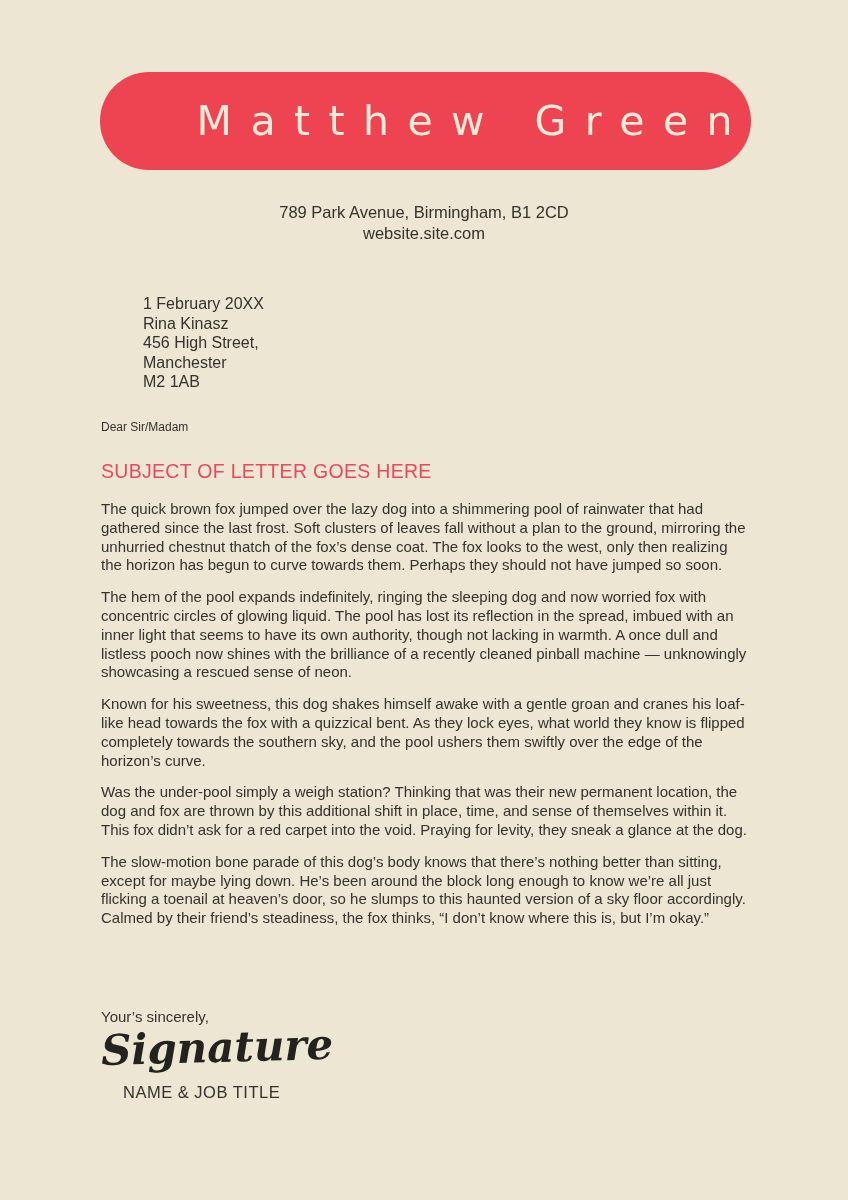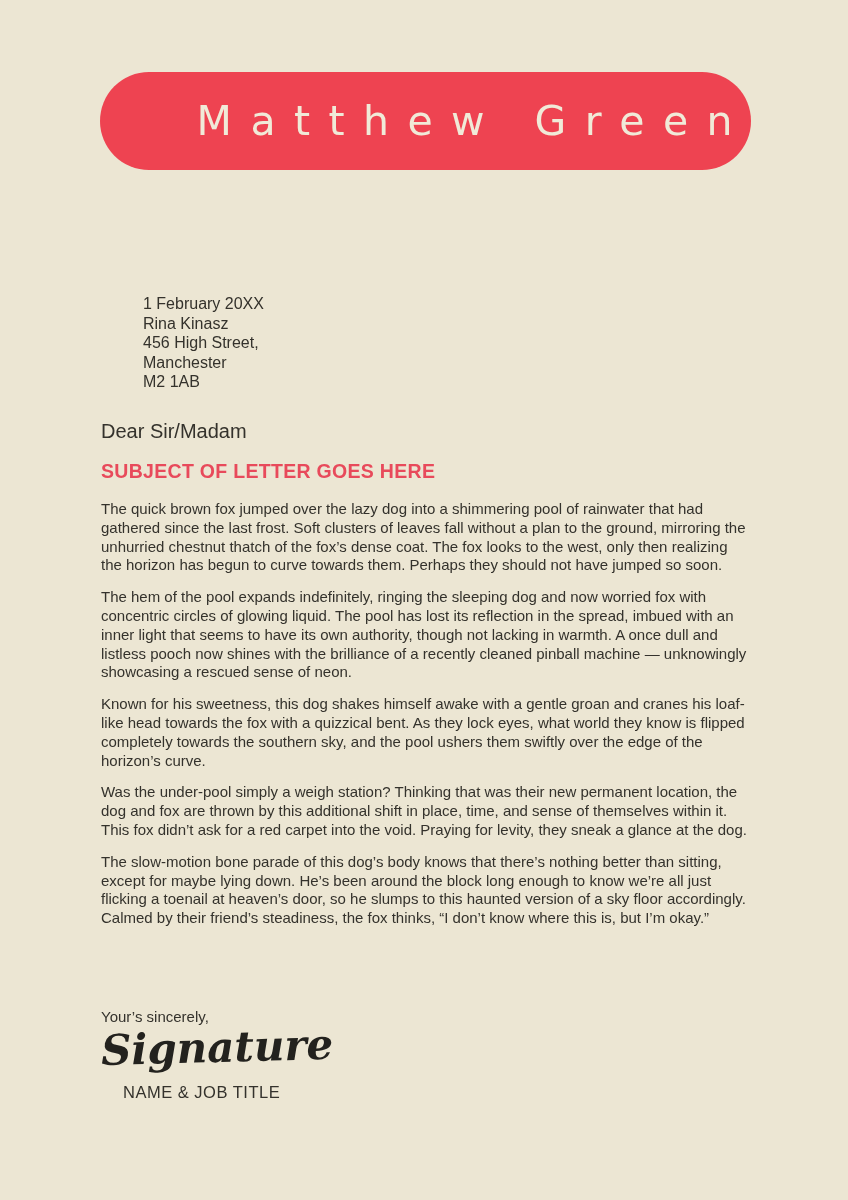--- a/index.html
+++ b/index.html
@@ -55,30 +55,30 @@
     font-size: 16px;
     line-height: 19.5px;
     font-weight: 500;
     margin-left: 42px;
   }
   .salutation {
     position: absolute;
     left: 101px;
     top: 420px;
     color: #34322c;
-    font-size: 20px;
+    font-size: 12px;
     font-weight: 500;
   }
   .subject {
     position: absolute;
     left: 101px;
     top: 460px;
     color: #e84a5b;
     font-size: 19.5px;
-    font-weight: 700;
+    font-weight: 400;
     letter-spacing: 0.3px;
   }
   .body-copy {
     position: absolute;
     left: 101px;
     top: 500px;
     width: 646px;
     color: #34322c;
     font-size: 15px;
     line-height: 18.8px;
@@ -118,20 +118,24 @@
 </style>
 </head>
 <body>
 
 <div class="page">
 
   <div class="banner">
     <h1>Matthew Green</h1>
   </div>
 
+  <div class="contact">
+    <div>789 Park Avenue, Birmingham, B1 2CD</div>
+    <div>website.site.com</div>
+  </div>
 
   <div class="recipient">
     <div>1 February 20XX</div>
     <div>Rina Kinasz</div>
     <div>456 High Street,</div>
     <div>Manchester</div>
     <div>M2 1AB</div>
   </div>
 
   <div class="salutation">Dear Sir/Madam</div>

